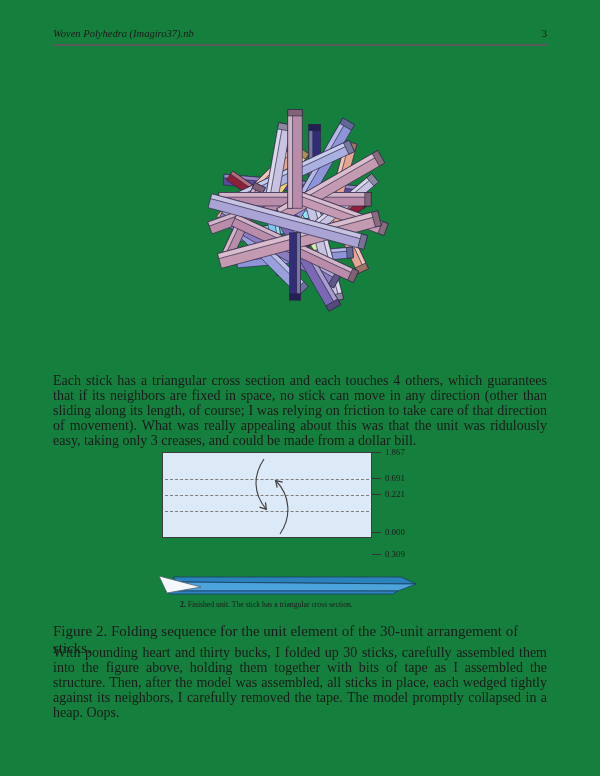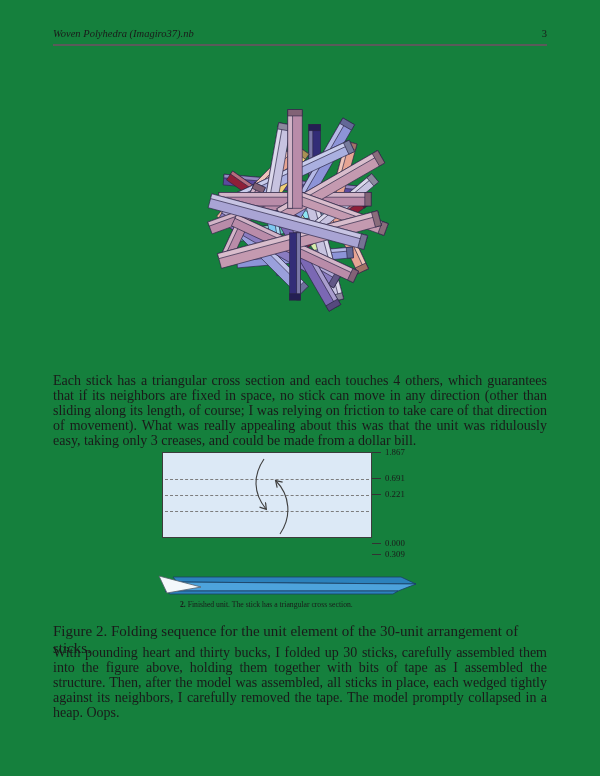--- a/index.html
+++ b/index.html
@@ -224,21 +224,21 @@
       <path d="M101,6 C90,22 90,40 103,56" fill="none" stroke="#3f3f3f" stroke-width="1.1" marker-end="url(#ah)"></path>
       <path d="M117,81 C129,64 127,42 113,28" fill="none" stroke="#3f3f3f" stroke-width="1.1" marker-end="url(#ah)"></path>
     </svg>
   </div>
 
   <div class="ticks">
     <div class="tick" style="top:-5px;"><span class="tickline"></span><span>1.867</span></div>
     <div class="tick" style="top:21px;"><span class="tickline"></span><span>0.691</span></div>
     <div class="tick" style="top:37px;"><span class="tickline"></span><span>0.221</span></div>
     <div class="tick" style="top:53px;margin-top:44px;"><span class="tickline"></span><span>0.309</span></div>
-    <div class="tick" style="top:86px;"><span class="tickline"></span><span>0.000</span></div>
+    <div class="tick" style="top:75px;"><span class="tickline"></span><span>0.000</span></div>
   </div>
 
 
   <div class="stickfig">
     <svg viewBox="0 0 265 28">
       <polygon points="18,6 246,6 261,13 22,11" stroke="#1c3f63" stroke-width="0.8" stroke-linejoin="round" fill="#2c82bd"></polygon>
       <polygon points="22,11 261,13 243,20 10,20" stroke="#1c3f63" stroke-width="0.8" stroke-linejoin="round" fill="#4da3dc"></polygon>
       <polygon points="10,20 243,20 238,23 15,23" stroke="#1c3f63" stroke-width="0.8" stroke-linejoin="round" fill="#2c82bd"></polygon>
       <polygon points="4,5 46,16 12,22" stroke="#55606b" stroke-width="0.8" stroke-linejoin="round" fill="#f4f8fb"></polygon>
     </svg>

